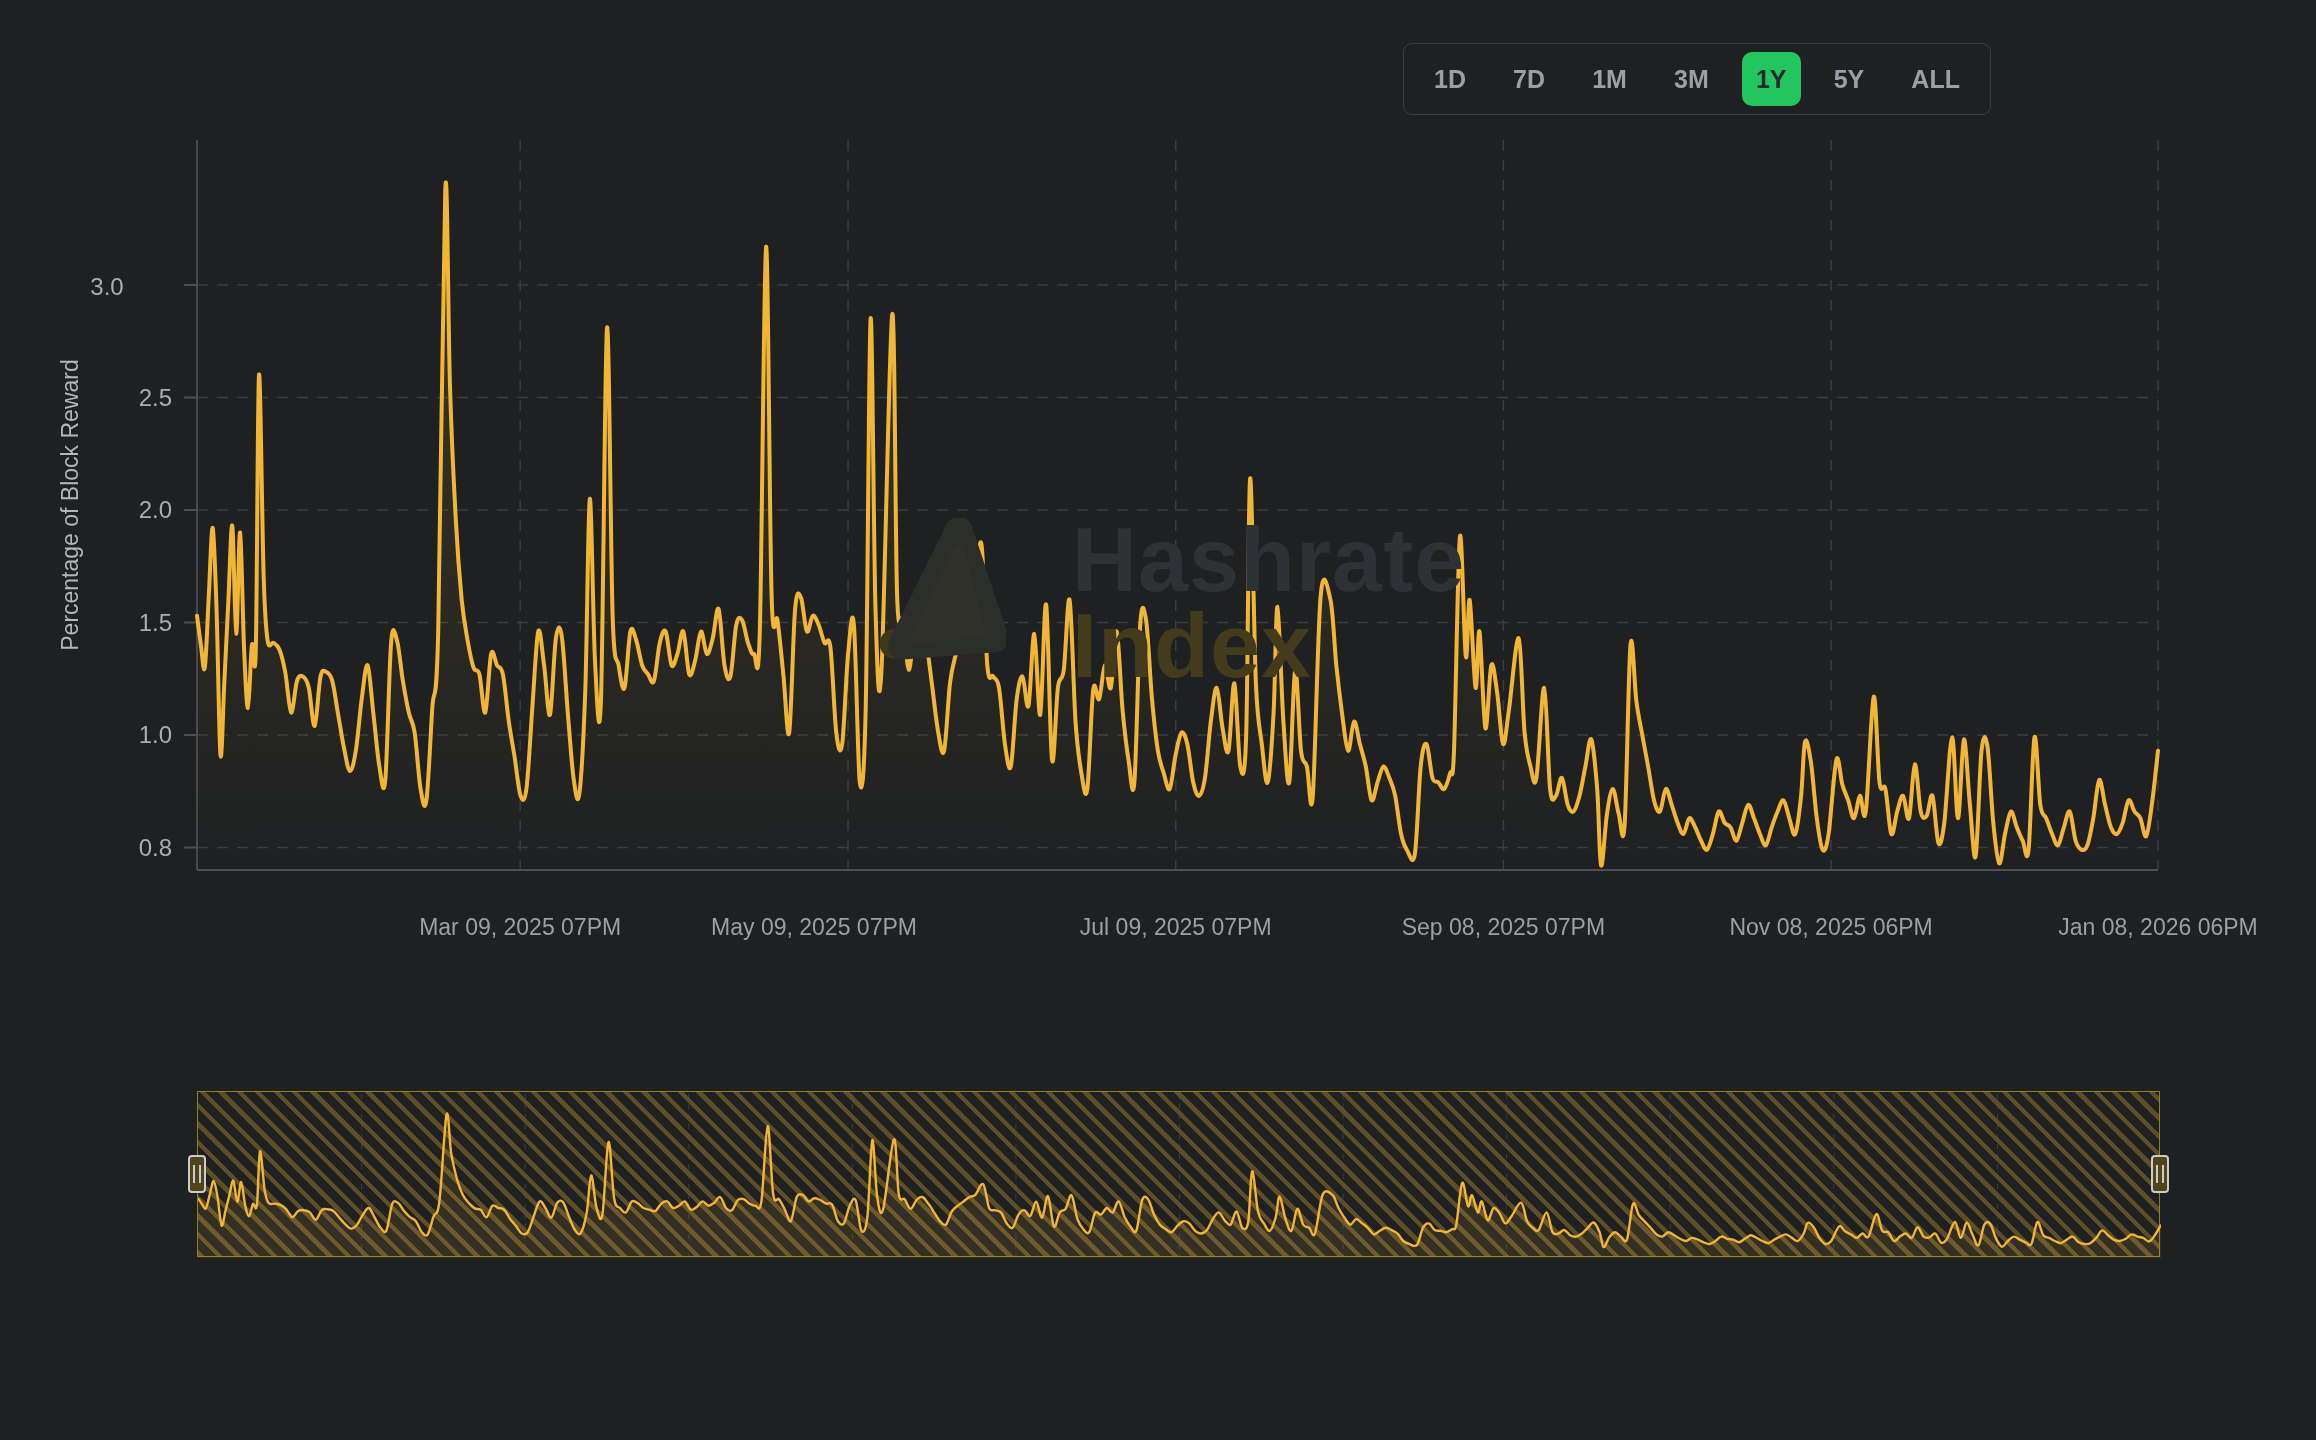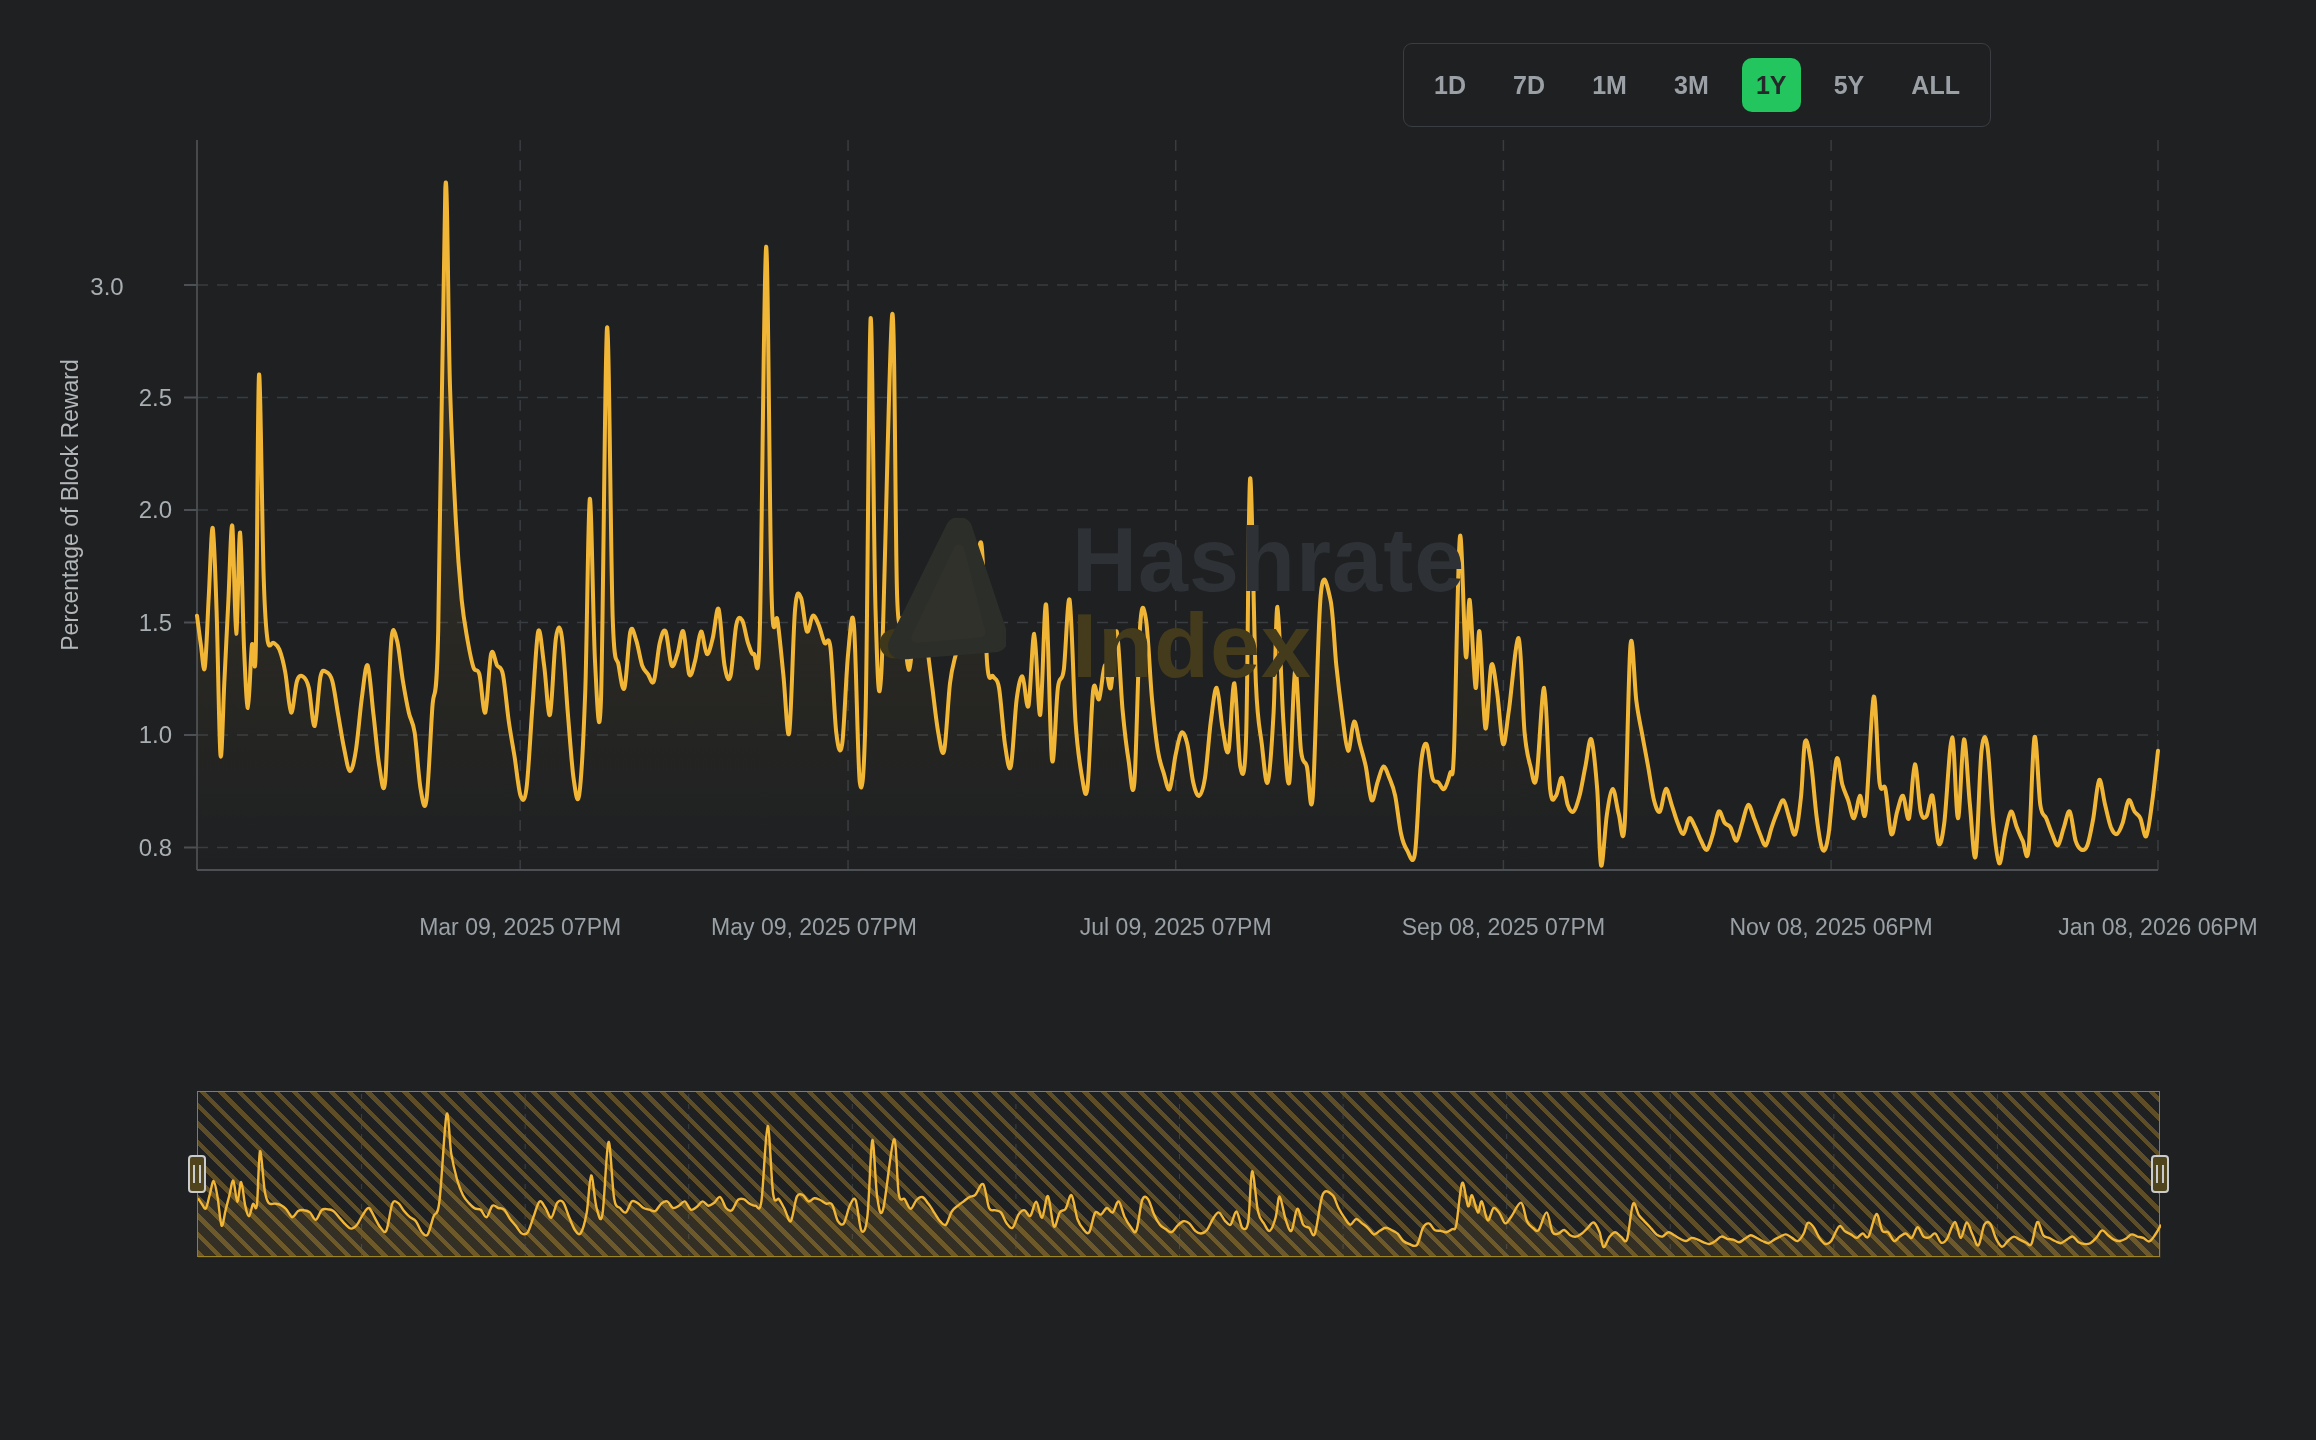--- a/index.html
+++ b/index.html
@@ -1,20 +1,20 @@
 <!DOCTYPE html>
 <html><head>
 <meta charset="utf-8">
 <style>
   html,body{margin:0;padding:0;background:#1e2022;}
   #app{position:relative;width:2316px;height:1440px;background:#1e2022;overflow:hidden;
        font-family:"Liberation Sans","DejaVu Sans",sans-serif;}
   
   .page-title{position:absolute;left:55px;top:40px;font-size:31px;font-weight:700;color:#f3f4f5;letter-spacing:.2px;}
-  .range-selector{position:absolute;left:1403px;top:43px;width:588px;height:84px;box-sizing:border-box;
+  .range-selector{position:absolute;left:1403px;top:43px;width:588px;height:72px;box-sizing:border-box;
        border:1px solid #3a3d41;border-radius:9px;display:flex;align-items:center;
        justify-content:space-between;padding:0 16px;}
   .range-btn{border:none;background:transparent;color:#9ba0a6;font-family:inherit;font-size:25px;
        font-weight:700;padding:0 14px;height:54px;line-height:54px;border-radius:10px;cursor:pointer;}
   .range-btn.selected{background:#22c55e;color:#26282b;}
   
   .y-axis-title{position:absolute;left:70px;top:505px;transform:translate(-50%,-50%) rotate(-90deg);
        white-space:nowrap;color:#b3b7ba;font-size:23px;}
   .ytick{position:absolute;width:130px;text-align:right;color:#a9aeb2;font-size:24px;height:32px;line-height:32px;}
   .xtick{position:absolute;width:320px;text-align:center;color:#9aa0a5;font-size:23px;height:30px;line-height:30px;}

